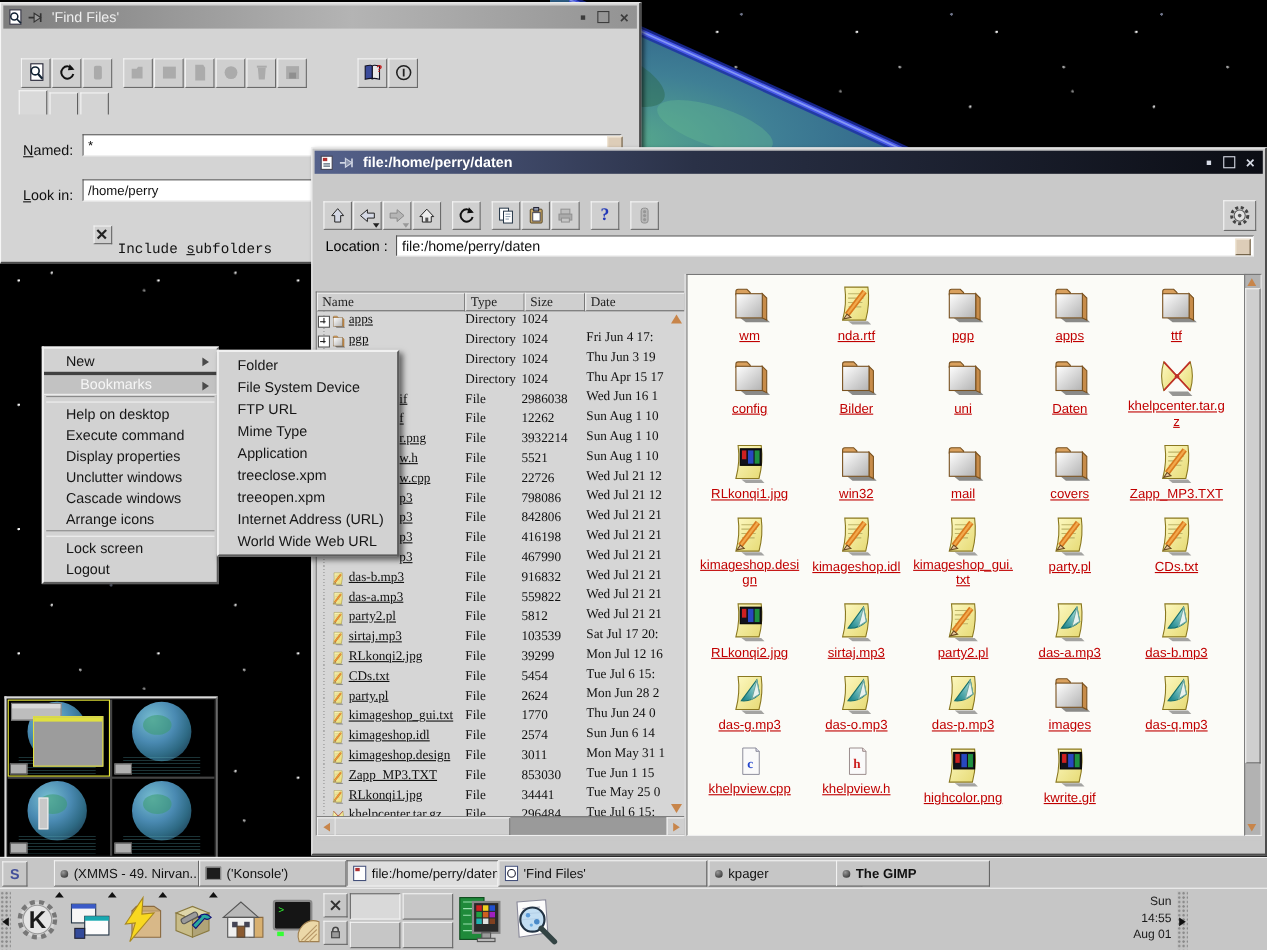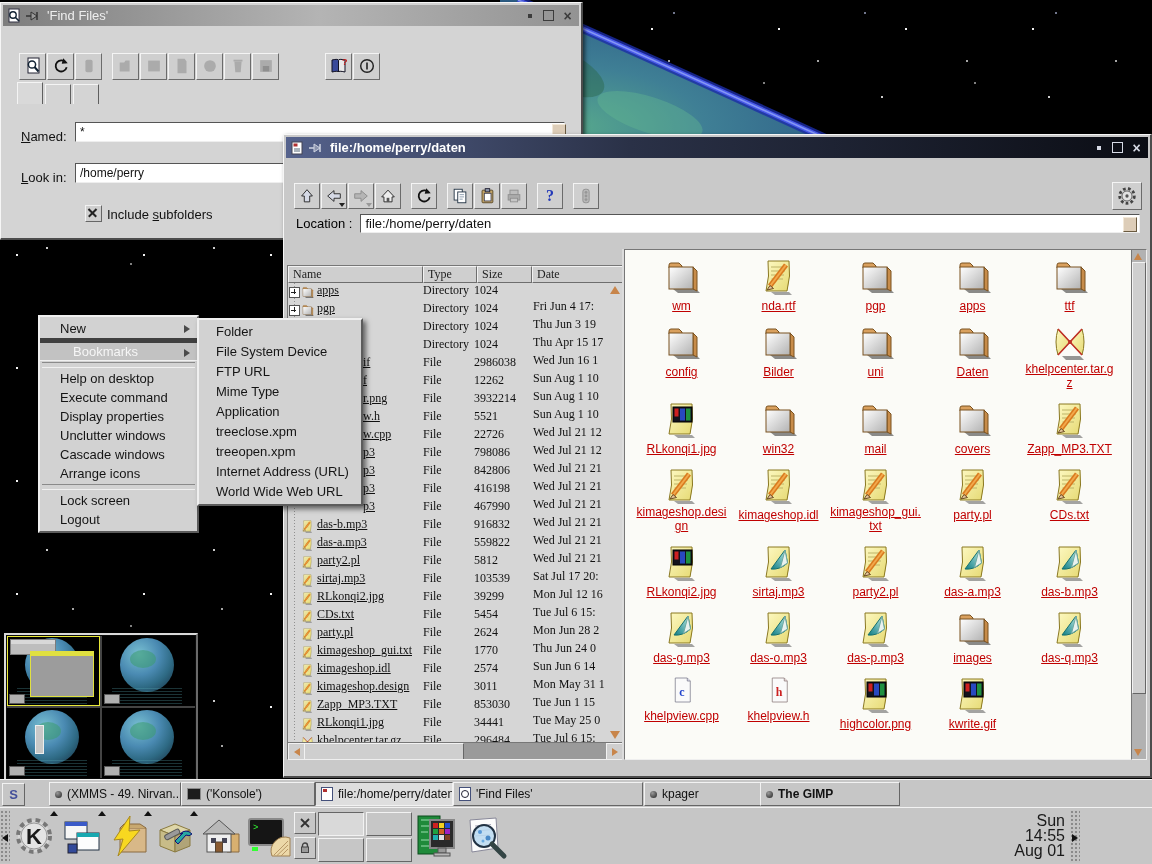--- a/index.html
+++ b/index.html
@@ -114,21 +114,21 @@
   .vscroll .va.d{bottom:3px;border-top:7px solid #c8854a;}
 
   
   .menu{position:absolute;background:#d2d2d2;border:2px solid;border-color:#f0f0f0 #5c5c5c #5c5c5c #f0f0f0;padding:2px 0;box-shadow:3px 3px 5px rgba(0,0,0,.55);}
   .cmenu{left:38px;top:315px;width:157px;}
   .smenu{left:197px;top:318px;width:162px;}
   .mi{position:relative;height:19px;line-height:19px;font-size:13px;color:#151515;padding-left:20px;white-space:nowrap;}
   .smenu .mi{height:20px;line-height:20px;padding-left:17px;}
   .mi .arr{display:none;position:absolute;right:7px;top:5.5px;width:0;height:0;border-top:4px solid transparent;border-bottom:4px solid transparent;border-left:6px solid #4a4a4a;}
   .mi.f-arrow .arr{display:block;}
-  .mi.f-selected{background:#c2c2c2;border-top:5px solid #404040;border-bottom:1px solid #f0f0f0;height:17px;line-height:17px;color:#f6f6f6;padding-left:33px;}
+  .mi.f-selected{background:#c2c2c2;border-top:3px solid #404040;border-bottom:1px solid #f0f0f0;height:17px;line-height:17px;color:#f6f6f6;padding-left:33px;}
   .mi.f-sep{height:4px;padding:0;margin:1px 2px;border-top:1px solid #8a8a8a;border-bottom:1px solid #f0f0f0;}
 
   
   .taskbar{position:absolute;left:0;top:779px;width:1152px;height:28px;background:#c6c6c6;border-top:1px solid #f2f2f2;}
   .sbtn{position:absolute;left:2px;top:3px;width:21px;height:21px;background:#c6c6c6;border:1px solid;border-color:#f2f2f2 #666 #666 #f2f2f2;font-size:13px;color:#44509a;display:flex;align-items:center;justify-content:center;font-weight:bold;}
   .task{position:absolute;top:2px;height:22px;background:#c6c6c6;border:1px solid;border-color:#f2f2f2 #666 #666 #f2f2f2;display:flex;align-items:center;font-size:12px;color:#111;overflow:hidden;white-space:nowrap;}
   .task.f-active{background:#dedede;border-color:#666 #f2f2f2 #f2f2f2 #666;}
   .task:nth-of-type(1){left:25px;width:130px;}
   .task:nth-of-type(2){left:157px;width:132px;}
   .task:nth-of-type(3){left:291px;width:136px;}
@@ -151,21 +151,21 @@
   .harr-l{position:absolute;left:2px;top:24px;width:0;height:0;border-top:4px solid transparent;border-bottom:4px solid transparent;border-right:6px solid #111;}
   .harr-r{position:absolute;left:2px;top:24px;width:0;height:0;border-top:4px solid transparent;border-bottom:4px solid transparent;border-left:6px solid #111;}
   .pico{position:absolute;top:6px;width:44px;height:46px;}
   .pico svg{display:block;}
   .pico .parr{position:absolute;right:-2px;top:-3px;width:0;height:0;border-left:4px solid transparent;border-right:4px solid transparent;border-bottom:5px solid #111;}
   .smallcol{position:absolute;left:294px;top:4px;width:22px;}
   .smallcol .sq{width:20px;height:20px;background:#c6c6c6;border:1px solid;border-color:#f2f2f2 #666 #666 #f2f2f2;margin-bottom:3px;display:flex;align-items:center;justify-content:center;}
   .dgrid{position:absolute;left:318px;top:4px;display:grid;grid-template-rows:24px 24px;grid-auto-flow:column;grid-auto-columns:46px;gap:2px;}
   .dbtn{background:#c6c6c6;border:1px solid;border-color:#f2f2f2 #666 #666 #f2f2f2;font-size:12px;color:#222;display:flex;align-items:center;justify-content:center;}
   .dbtn.f-active{background:#d9d9d9;border-color:#666 #f2f2f2 #f2f2f2 #666;}
-  .clock{position:absolute;left:960px;top:5px;width:105px;text-align:right;font-size:16px;line-height:15px;color:#1a1a1a;}
+  .clock{position:absolute;left:960px;top:5px;width:105px;text-align:right;font-size:11px;line-height:15px;color:#1a1a1a;}
 
   
   .pager{position:absolute;left:4px;top:633px;width:190px;height:144px;background:#0a0a0a;border:2px solid;border-color:#d9d9d9 #6a6a6a #6a6a6a #d9d9d9;box-shadow:2px 2px 4px rgba(0,0,0,.6);}
   .pgrid{position:absolute;inset:1px;display:grid;grid-template-columns:1fr 1fr;grid-template-rows:1fr 1fr;gap:2px;background:#444;}
   .pcell{position:relative;background:#000;overflow:hidden;}
   .pcell .mplanet{position:absolute;left:18px;top:2px;width:54px;height:54px;border-radius:50%;
     background:radial-gradient(circle at 35% 30%,#79c0d2 0%,#4a8ab2 40%,#2e6a84 65%,#15283a 100%);}
   .pcell .mgreen{position:absolute;left:28px;top:14px;width:26px;height:18px;border-radius:50%;background:#3a9a6e;opacity:.55;filter:none;}
   .pcell .refl{position:absolute;left:10px;bottom:2px;width:70px;height:16px;opacity:.6;
     background:repeating-linear-gradient(0deg,rgba(90,170,180,.5) 0 1px,transparent 1px 3px);}
@@ -400,21 +400,21 @@
     <input class="finput" style="left: 74px; top: 119px; width: 480px; height: 16px;" readonly="" value="*">
     <span class="combo-btn" style="left:551px;top:121px;"></span>
 
     <span class="ffield" style="left:20px;top:167px;"><u>L</u>ook in:</span>
     <input class="finput" style="left: 74px; top: 160px; width: 480px; height: 16px;" readonly="" value="/home/perry">
 
     <span class="chk" style="left:84px;top:202px;">
         <i></i>
         <b></b>
       </span>
-    <span class="ffield" style="left:106px;top:204px;">Include <u>s</u>ubfolders</span>
+    <span class="ffield" style="left:106px;top:216px;font-family:Liberation Mono, monospace;">Include <u>s</u>ubfolders</span>
   </div>
 
   <div class="win wfm">
     <div class="tb tb-active">
       <svg class="tbico" viewBox="0 0 16 16">
         <rect x="3" y="2" width="10" height="12" fill="#fff" stroke="#445"></rect>
         <rect x="4.5" y="3.5" width="4" height="3" fill="#b03030"></rect>
         <path d="M5 9 H11 M5 11 H11" stroke="#567" stroke-width="1"></path>
       </svg>
       <svg class="tbico" viewBox="0 0 16 16">

